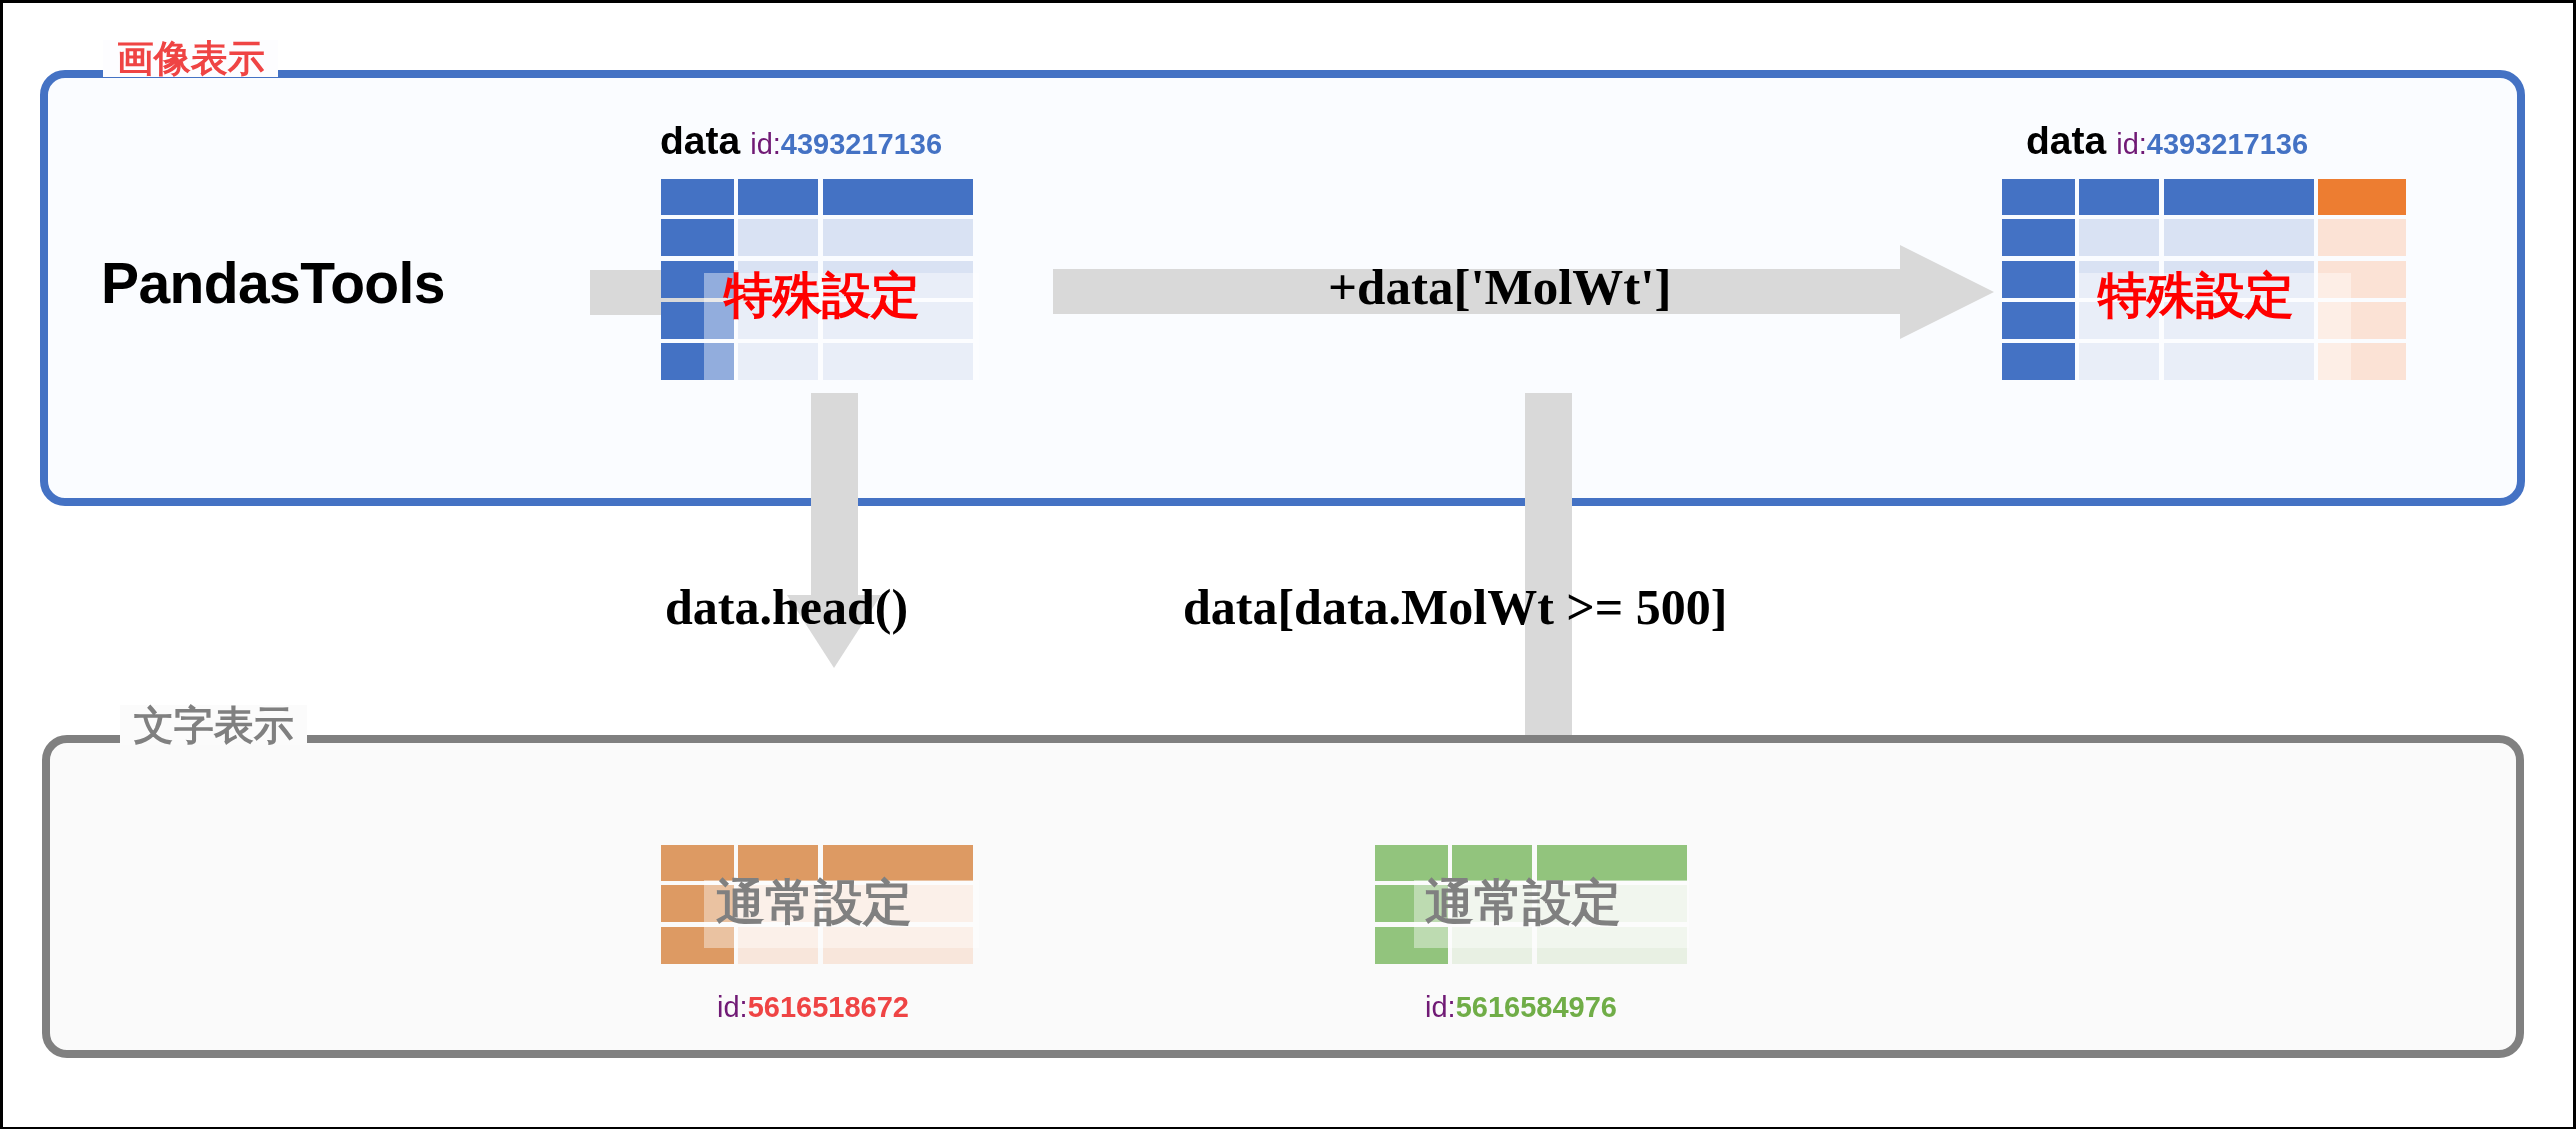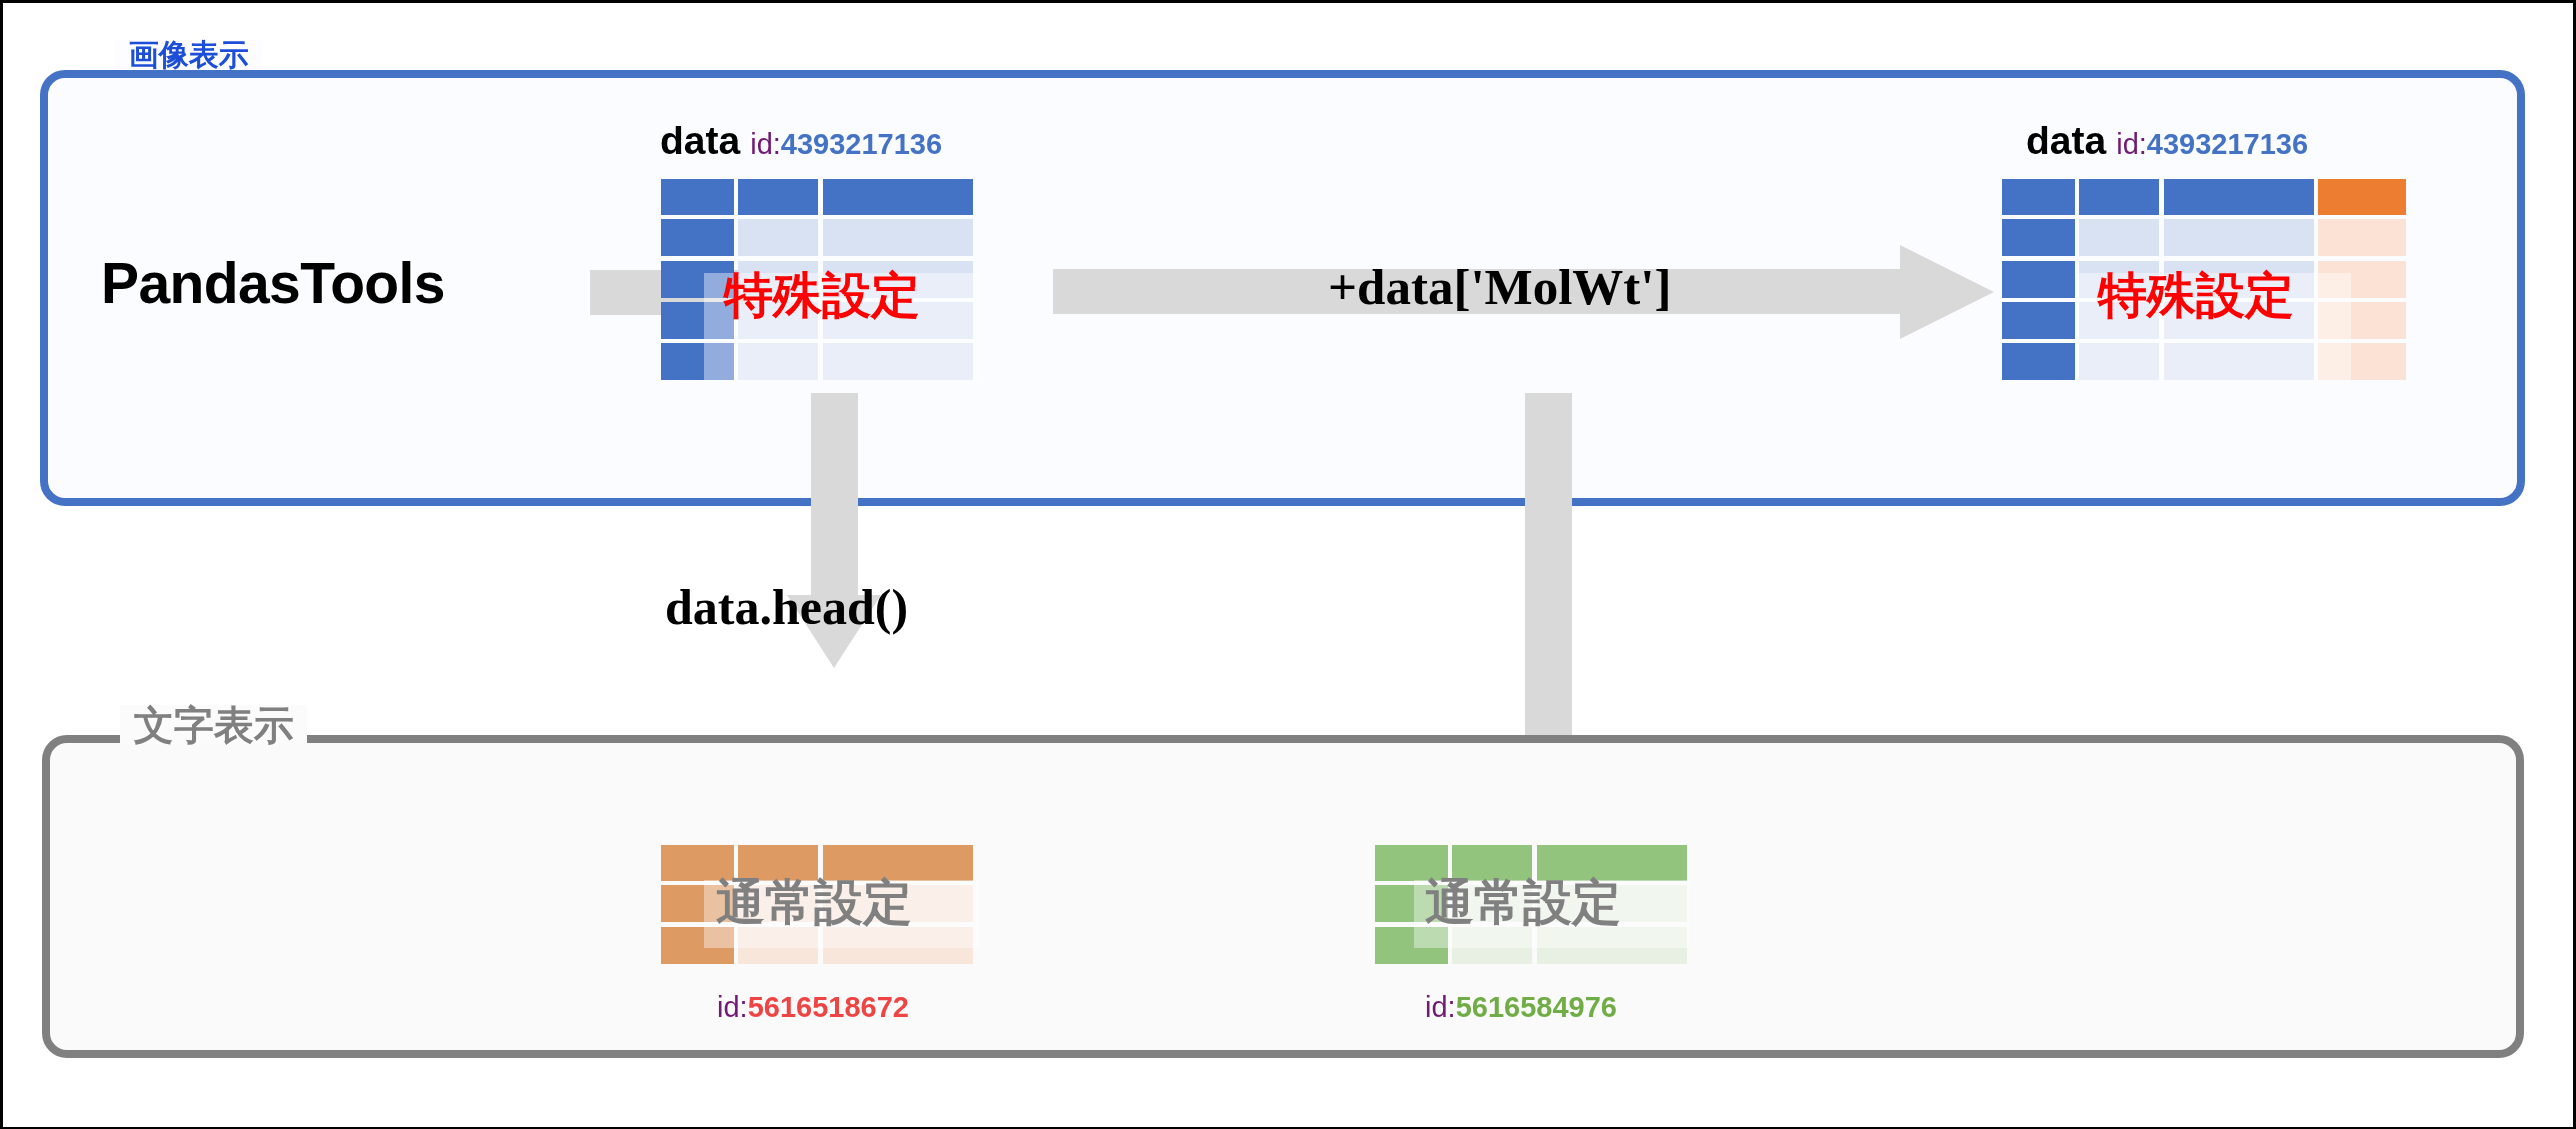--- a/index.html
+++ b/index.html
@@ -45,24 +45,24 @@
   .group-label {
     position: absolute;
     background: #FAFAFA;
     padding: 0 13.7px;
     font-weight: bold;
     line-height: 1;
     white-space: nowrap;
     font-family: "DejaVu Sans", "Liberation Sans", sans-serif;
   }
   #image-display-label {
-    left: 112px;
+    left: 100px;
     top: 37px;
-    font-size: 30px;
-    color: #1d4ed8;
+    font-size: 37px;
+    color: #ef4444;
     background: #FDFDFF;
   }
   #text-display-label {
     left: 117px;
     top: 702px;
     font-size: 40px;
     color: #808080;
     background: #FBFBFB;
   }
 
@@ -328,20 +328,21 @@
   <div class="arrow-v" id="arrow-head-method">
     <div class="shaft"></div>
     <div class="head"></div>
   </div>
   <div class="code-label" id="label-head-method">data.head()</div>
 
   <div class="arrow-v" id="arrow-filter-method">
     <div class="shaft"></div>
     <div class="head"></div>
   </div>
+  <div class="code-label" id="label-filter-method">data[data.MolWt &gt;= 500]</div>
 
   <div class="group-box" id="text-display-box"></div>
   <div class="group-label" id="text-display-label">文字表示</div>
 
   <div class="table-block" id="table-head-result">
     <div class="table-grid" style="left:658px; top:842px; width:357px; height:114px;
                 grid-template-columns: 73px 80px 150px;
                 grid-template-rows: 36px 37px 37px;">
 
       <div class="cell c-salmon-dark"></div>

